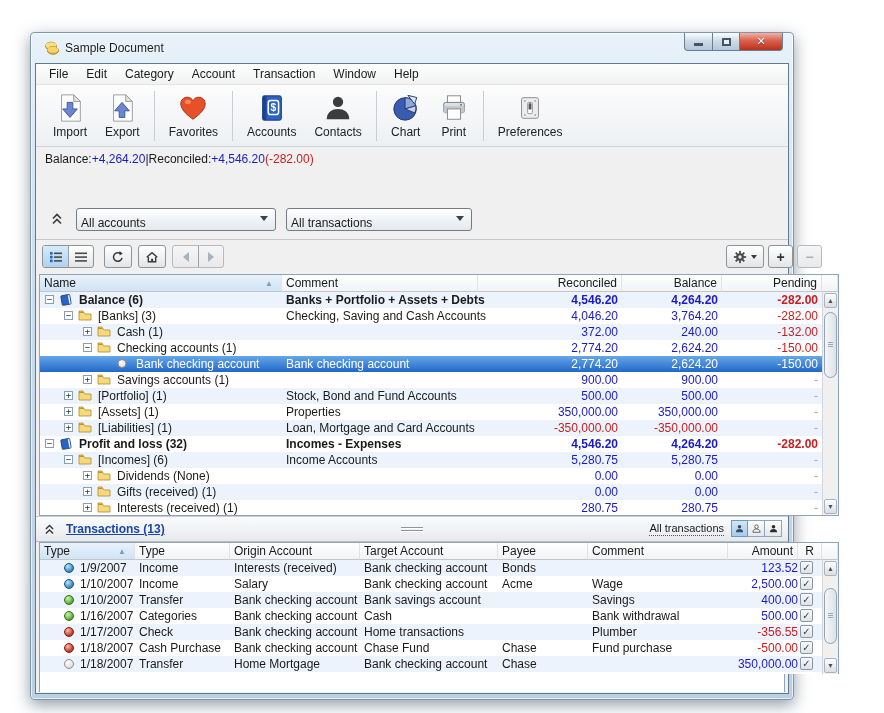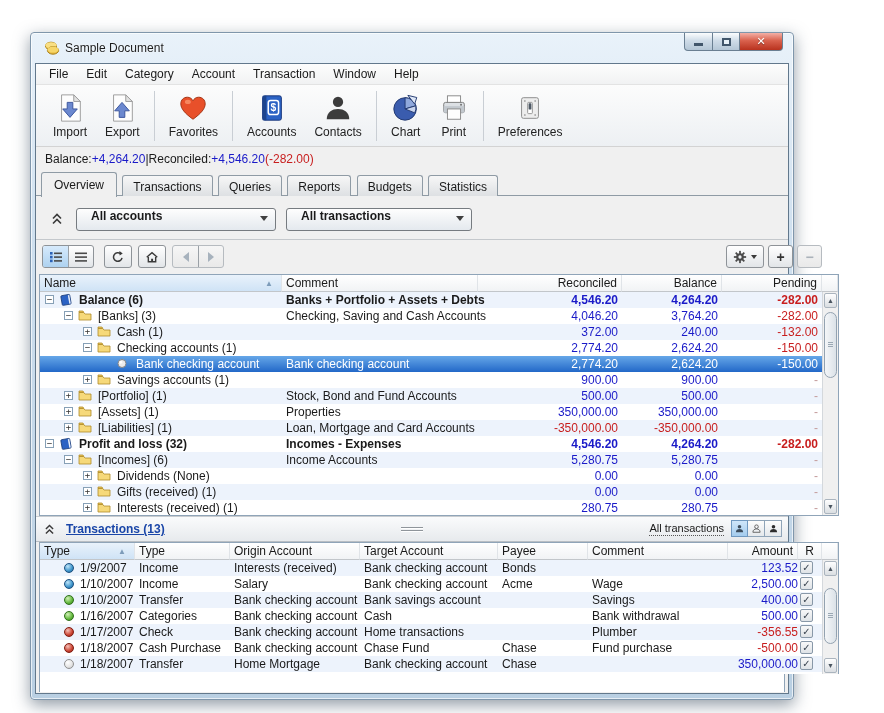--- a/index.html
+++ b/index.html
@@ -56,21 +56,21 @@
     background:linear-gradient(#f7f7f7,#dcdfe2); position:relative; top:3px; }
   .tab.active { background:#f0f0f0; top:1px; padding:5px 12px 5px; z-index:3; }
 
   .main { position:absolute; left:0; right:0; top:132px; bottom:0; background:#f0f0f0; }
 
   .filterrow { position:absolute; left:0; top:8px; height:30px; display:flex; align-items:center; }
   .chevbtn { width:18px; height:18px; margin-left:12px; display:flex; align-items:center;
     justify-content:center; }
   .combo { height:23px; margin-left:10px; border:1px solid #767b80; border-radius:3px;
     background:linear-gradient(#fefefe,#eef1f4 60%,#e4e9ee); position:relative;
-    display:flex; align-items:flex-start; padding:0 20px 0 14px;font-weight:bold; }
+    display:flex; align-items:flex-end; padding:0 20px 0 4px; }
   .combo .arrow { position:absolute; right:7px; top:7px; width:0; height:0;
     border-left:4px solid transparent; border-right:4px solid transparent;
     border-top:5px solid #404040; }
   .combo1 { width:200px; } .combo2 { width:186px; }
   .hdiv { position:absolute; left:0; right:0; top:43px; height:1px; background:#c4c8cc; }
 
   .toolbar2 { position:absolute; left:0; right:0; top:46px; height:30px; }
   .btn2 { position:absolute; top:3px; height:23px; border:1px solid #8e9398; border-radius:3px;
     background:linear-gradient(#ffffff,#e2e5e8); display:flex; align-items:center;
     justify-content:center; }
@@ -268,28 +268,20 @@
 
     <div class="balancebar">
       <span>Balance:</span>
       <span class="bal-pos">+4,264.20</span>
       <span>|</span>
       <span>Reconciled:</span>
       <span class="bal-pos">+4,546.20</span>
       <span class="bal-neg">(-282.00)</span>
     </div>
 
-    <div class="tabs">
-      <span class="tab active">Overview</span>
-      <span class="tab">Transactions</span>
-      <span class="tab">Queries</span>
-      <span class="tab">Reports</span>
-      <span class="tab">Budgets</span>
-      <span class="tab">Statistics</span>
-    </div>
 
     <div class="main">
 
       <div class="filterrow">
         <span class="chevbtn">
             <svg viewBox="0 0 10 12" width="10" height="12">
               <path d="M1 5.5L5 1.5l4 4" stroke="#3a3a3a" fill="none" stroke-width="1.6"></path>
               <path d="M1 10.5L5 6.5l4 4" stroke="#3a3a3a" fill="none" stroke-width="1.6"></path>
             </svg>
           </span>

